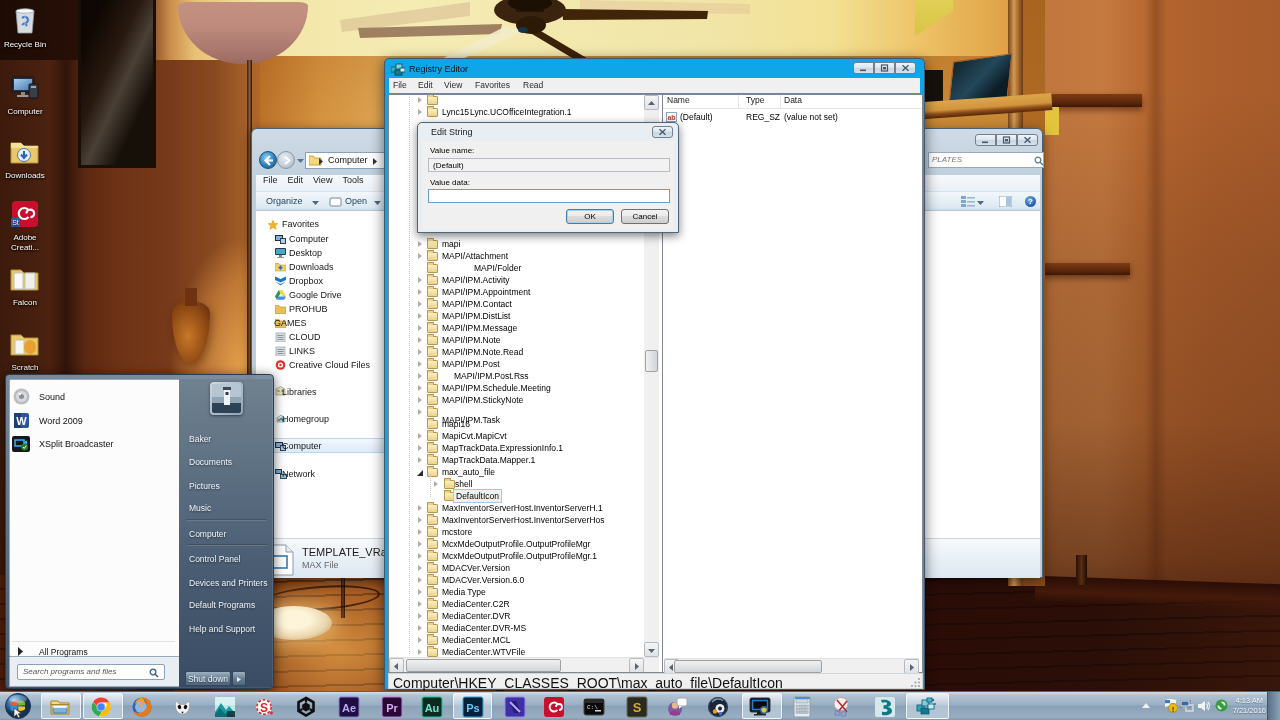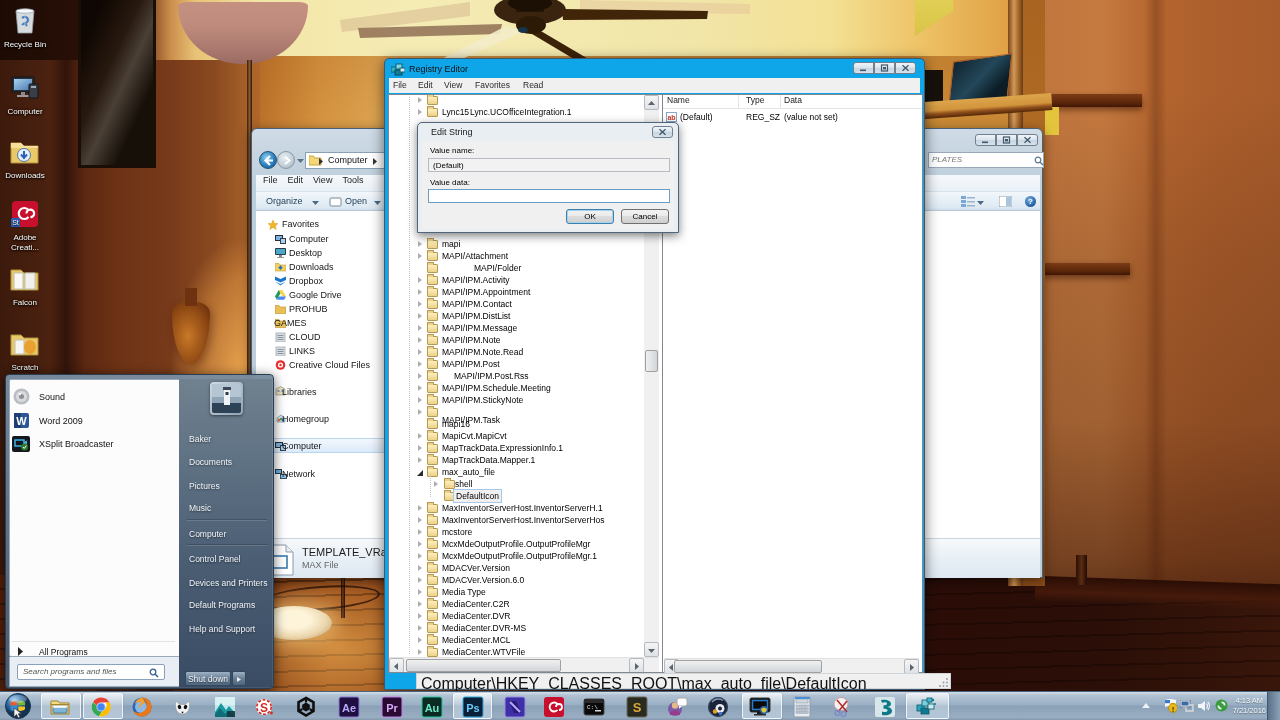--- a/index.html
+++ b/index.html
@@ -66,21 +66,21 @@
 #ex-toolbar { position:absolute; left:4px; top:63px; width:784px; height:19px; background:linear-gradient(180deg,#f2f7fb,#dde9f2 85%,#cfdeed); border-bottom:1px solid #b8c8d8; font-size:9px; color:#1e3c55; }
 #ex-client { position:absolute; left:4px; top:82px; width:784px; height:327px; background:#fff; }
 #ex-details { position:absolute; left:4px; top:409px; width:784px; height:40px; background:linear-gradient(180deg,#f7fafc,#e8eff6 50%,#dde8f2); border-top:1px solid #c8d4e0; }
 .nav { position:absolute; font-size:9px; color:#151515; white-space:nowrap; }
 
 
 #regedit { position:absolute; left:384px; top:58px; width:541px; height:632px; background:#0ea5e9; border:1px solid #40586e; border-radius:5px 5px 0 0; box-shadow:0 3px 14px rgba(0,0,0,.55); }
 #rg-menubar { position:absolute; left:4px; top:19px; width:531px; height:15px; background:#f0f0f0; font-size:8.5px; color:#2a2a2a; line-height:14px; }
 #rg-tree { position:absolute; left:3px; top:35px; width:275px; height:579px; background:#fff; border:1px solid #828790; overflow:hidden; }
 #rg-right { position:absolute; left:278px; top:35px; width:260px; height:579px; background:#fff; border:1px solid #828790; border-left:none; }
-#rg-status { position:absolute; left:3px; top:614px; width:535px; height:16px; background:#f0f0f0; border:1px solid #d0d5da; font-size:16px; color:#111;margin-left:28px; }
+#rg-status { position:absolute; left:3px; top:614px; width:535px; height:16px; background:#f0f0f0; border:1px solid #d0d5da; font-size:14px; color:#111; }
 .trow { position:absolute; left:0; height:12px; font-size:8.5px; white-space:nowrap; color:#000; }
 .tfold { position:absolute; width:11px; height:9px; background:linear-gradient(180deg,#fbf0c0,#ecd188); border:1px solid #b89952; border-radius:1px; }
 .tfold:before { content:""; position:absolute; left:-1px; top:-3px; width:5px; height:2px; background:#ecd188; border:1px solid #b89952; border-bottom:none; border-radius:1px 1px 0 0; }
 .tarr { position:absolute; width:0; height:0; }
 .tarr.c { border-left:4px solid #b0b0b0; border-top:3px solid transparent; border-bottom:3px solid transparent; }
 .tarr.o { border-bottom:6px solid #2a2a2a; border-left:6px solid transparent; }
 .hdr { position:absolute; top:0; font-size:8.5px; color:#1a1a1a; }
 .sb { position:absolute; background:#f0f0f0; }
 .sb .thumb { position:absolute; background:linear-gradient(90deg,#f2f2f2,#d8d8d8); border:1px solid #a0a0a0; border-radius:2px; }
 

